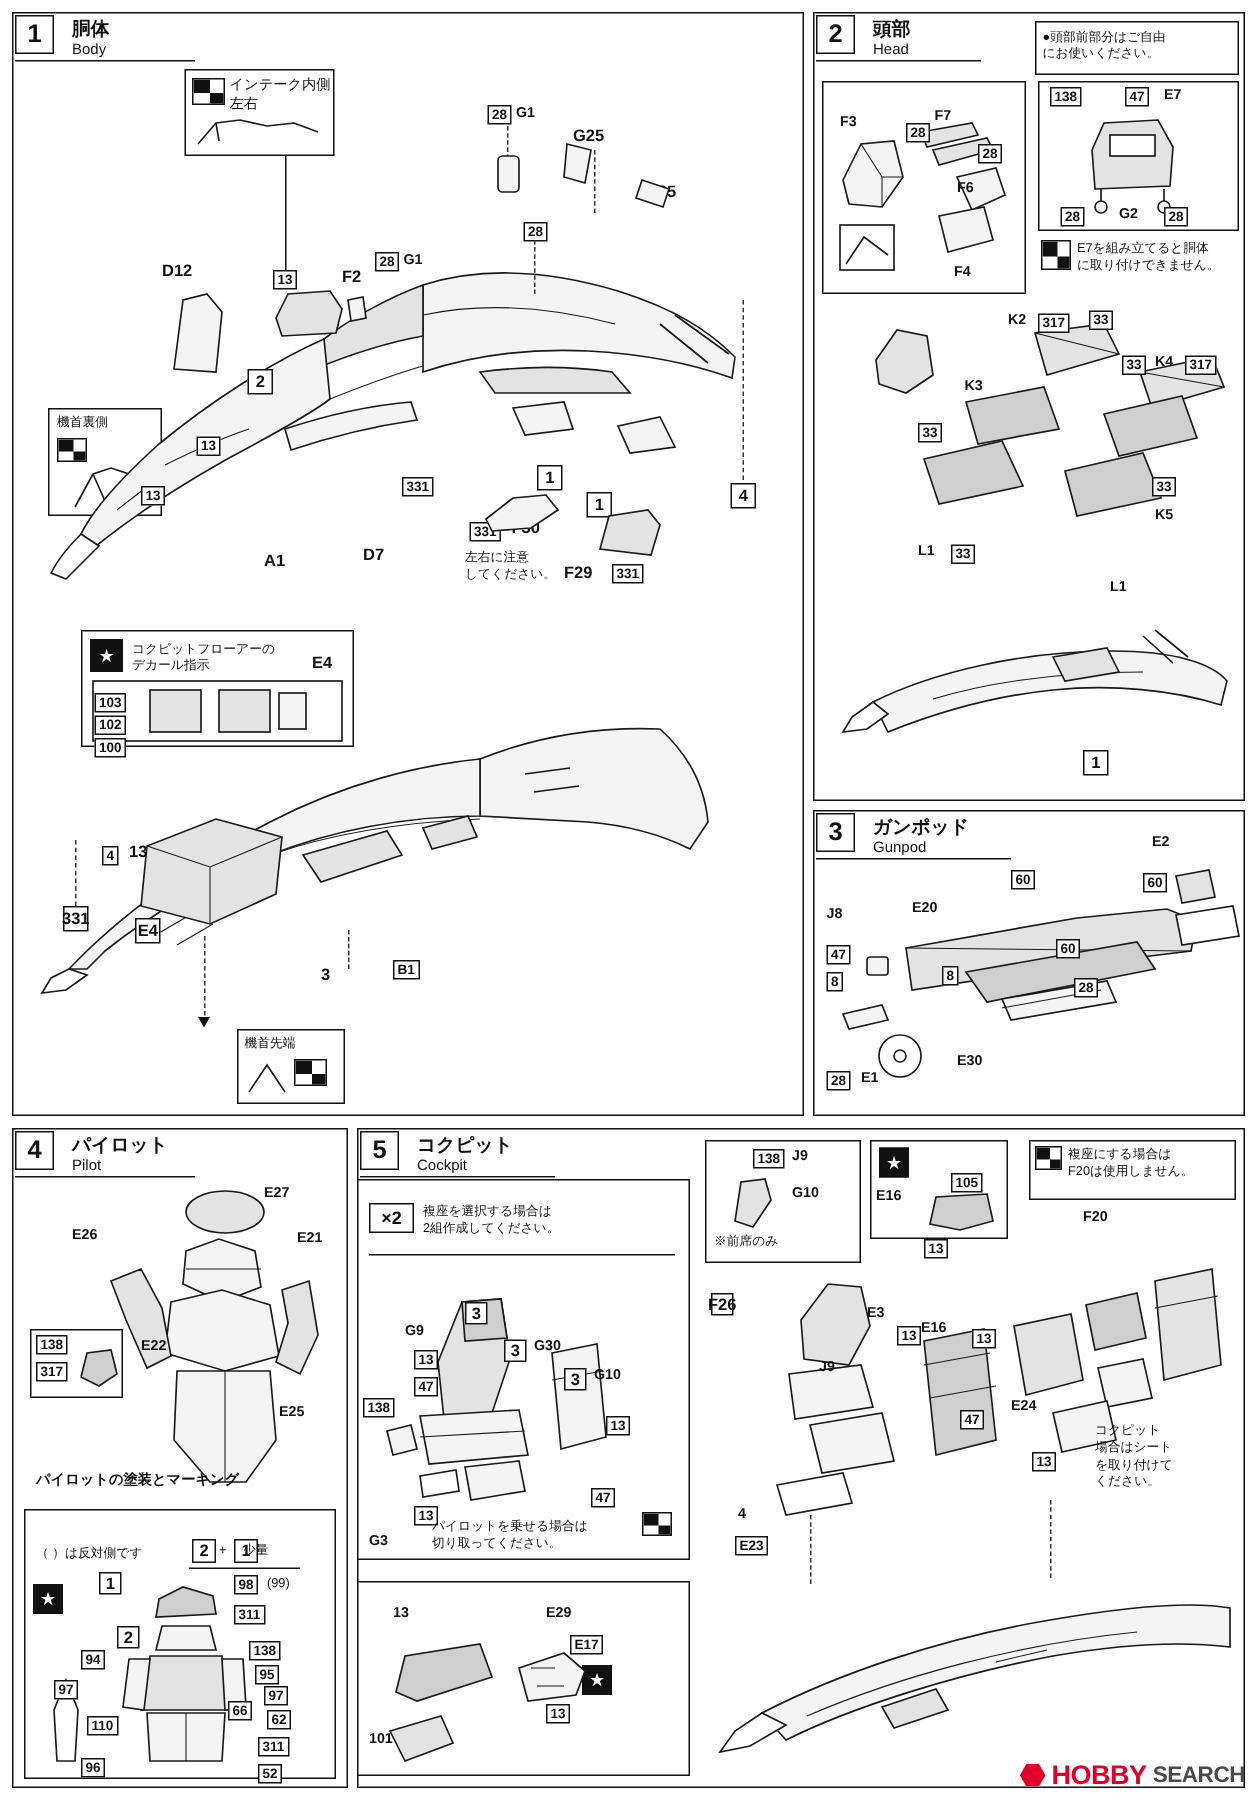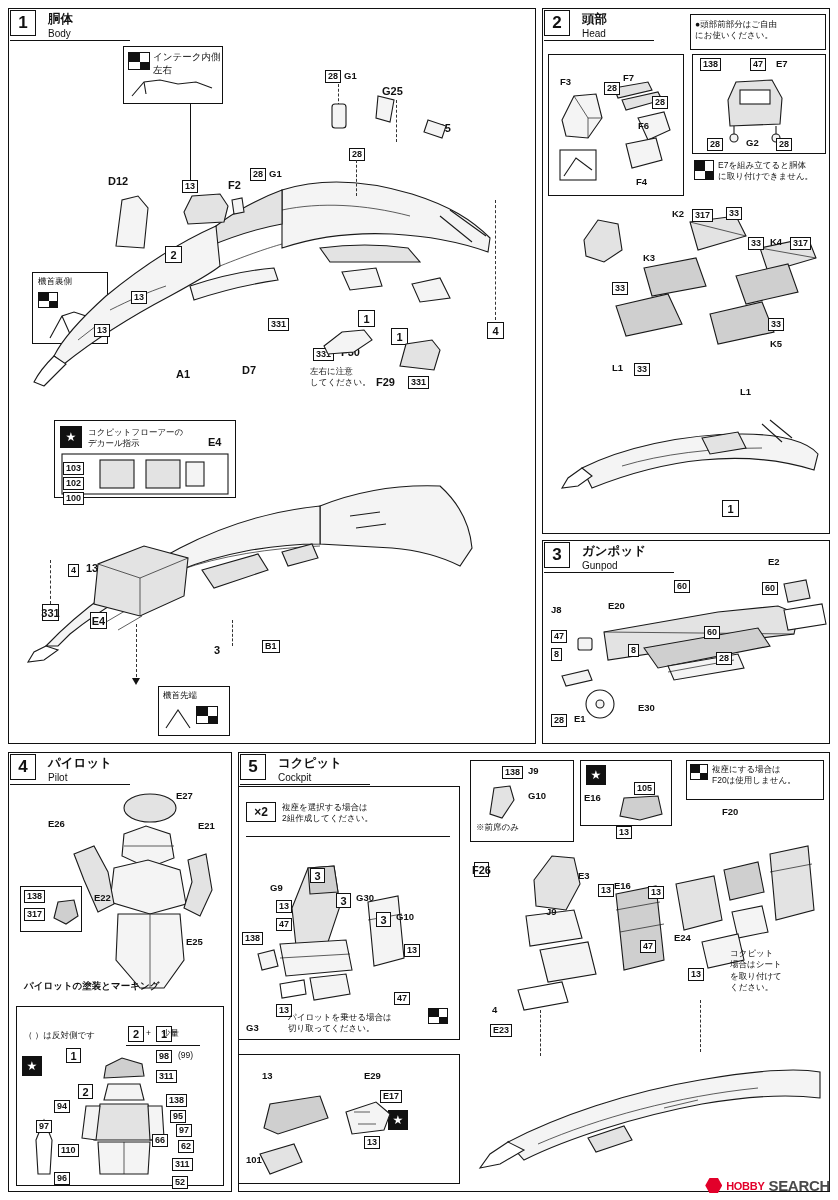--- a/index.html
+++ b/index.html
@@ -60,21 +60,21 @@
   svg{position:absolute;overflow:visible;}
   .pt{fill:#f4f4f4;stroke:#1a1a1a;stroke-width:1.1;}
   .pt2{fill:#e3e3e3;stroke:#1a1a1a;stroke-width:1.1;}
   .pt3{fill:#ffffff;stroke:#1a1a1a;stroke-width:1.1;}
   .ptd{fill:#cfcfcf;stroke:#1a1a1a;stroke-width:1.1;}
   .ln{fill:none;stroke:#1a1a1a;stroke-width:1.1;}
   .lnt{fill:none;stroke:#1a1a1a;stroke-width:0.7;}
   
   .logo{position:absolute;right:8px;bottom:6px;display:flex;align-items:center;gap:4px;}
   .logo .hx{width:17px;height:15px;background:#e2002a;clip-path:polygon(25% 0,75% 0,100% 50%,75% 100%,25% 100%,0 50%);}
-  .logo .t1{font-size:11px;font-weight:bold;color:#e2002a;letter-spacing:-0.3px;}
+  .logo .t1{font-size:18px;font-weight:bold;color:#e2002a;letter-spacing:-0.3px;}
   .logo .t2{font-size:15px;font-weight:bold;color:#4a4a4a;letter-spacing:-0.3px;}
 </style>
 </head>
 <body>
 
 <div class="sheet">
 
   <div class="panel" style="left:8px;top:8px;width:528px;height:736px;"></div>
   <div class="step-num" style="left:10px;top:10px;">1</div>
   <div class="step-title" style="left:48px;top:12px;">

